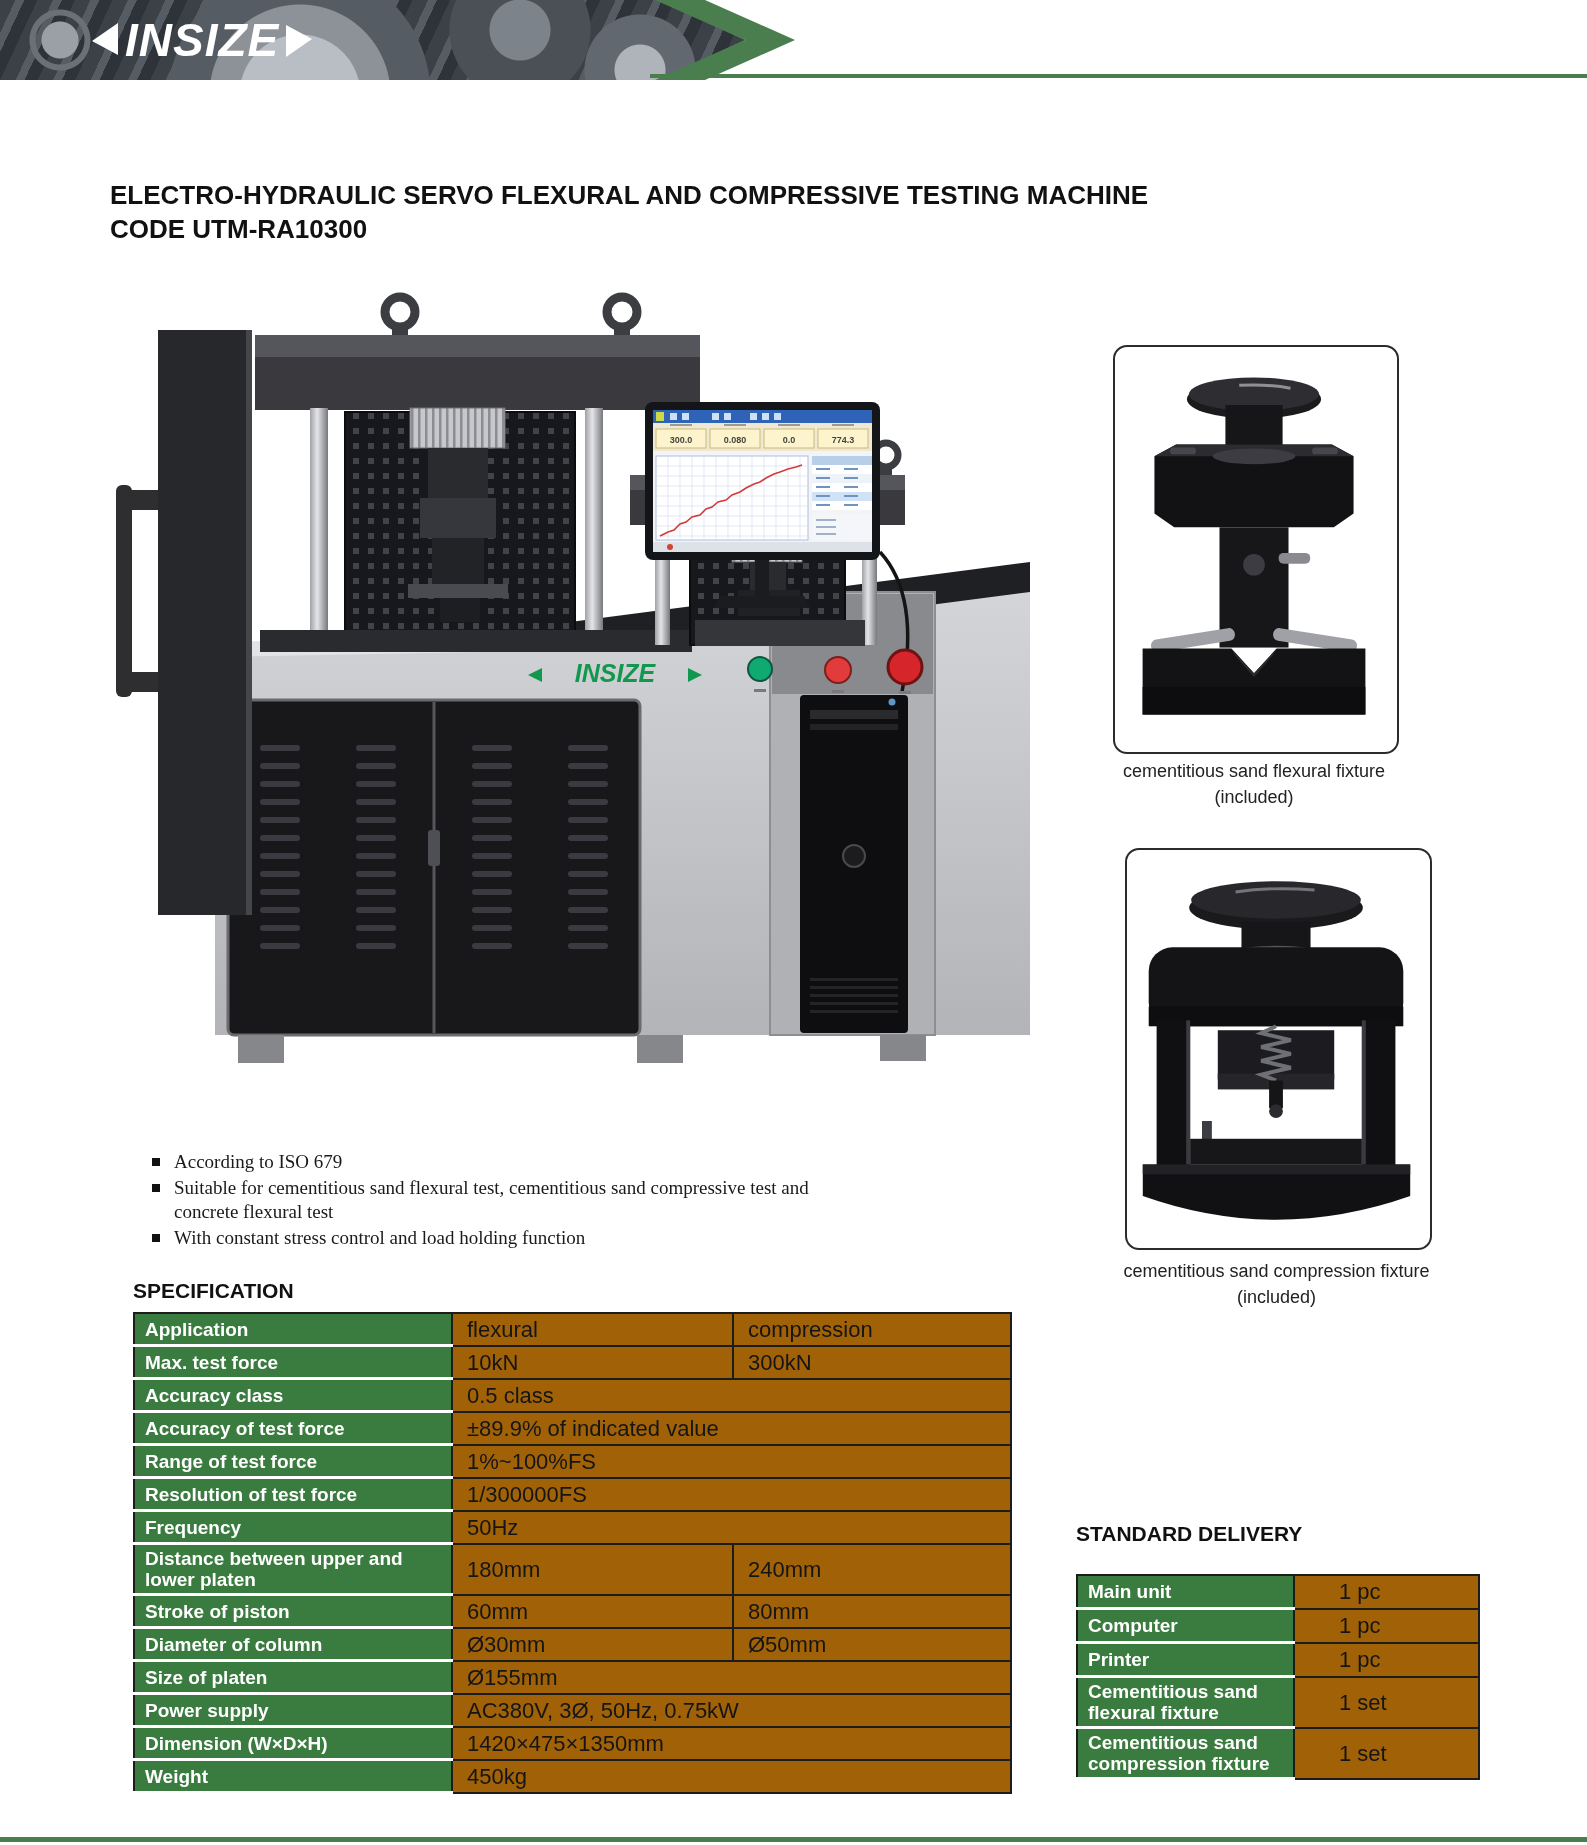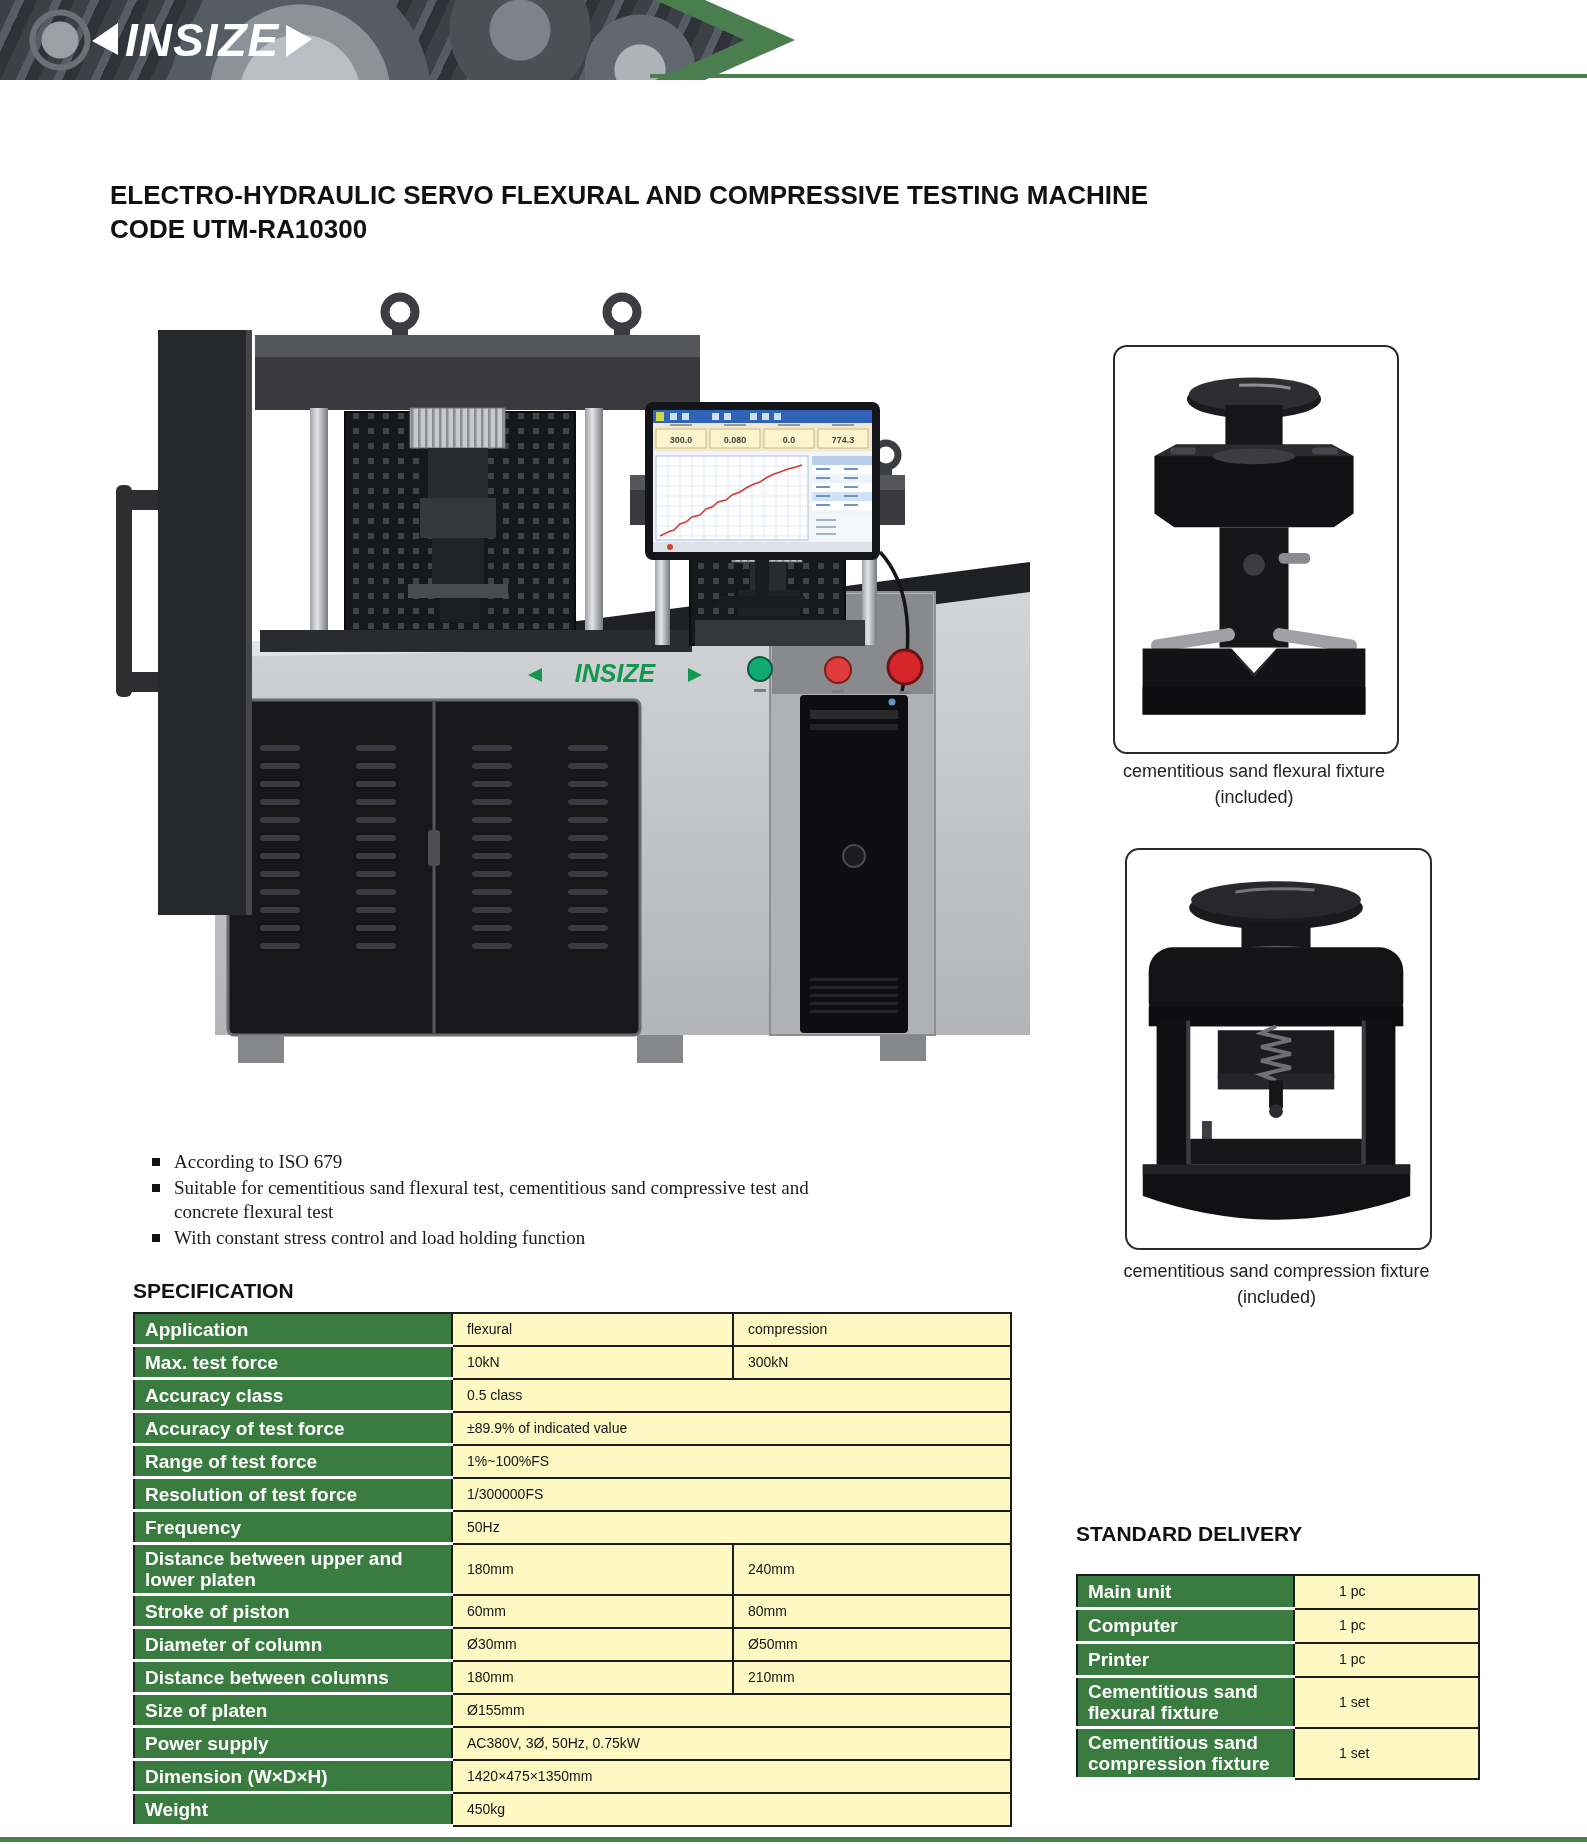--- a/index.html
+++ b/index.html
@@ -50,21 +50,21 @@
   
   .sec-head{position:absolute;font-size:21px;font-weight:700;color:#111;}
   .spec-head{left:133px;top:1279px;}
   .sd-head{left:1076px;top:1506px;margin-top:16px;}
 
   
   table.green{border-collapse:collapse;table-layout:fixed;border:2px solid #1c1c1c;}
   table.green td{vertical-align:middle;}
   td.lbl{background:#3a7b3f;color:#fff;font-weight:700;font-size:19px;line-height:21px;
     padding:3px 10px;border-bottom:3px solid #fff;border-right:2px solid #1c1c1c;}
-  td.val{background:#fef9c3;color:#151515;font-size:14px;line-height:21px;
+  td.val{background:#a16207;color:#151515;font-size:22px;line-height:21px;
     padding:3px 14px;border:2px solid #1c1c1c;}
   .spec-table{position:absolute;left:133px;top:1312px;width:877px;}
   .spec-table td{height:24px;margin-top:15px;}
   .sd-table{position:absolute;left:1076px;top:1574px;width:402px;}
   .sd-table td{height:25px;}
   .sd-table td.val{padding-left:44px;}
 
   
   .footer-line{position:absolute;left:0;right:0;bottom:3px;height:5px;background:#4b7e4e;}
 </style>
@@ -448,25 +448,20 @@
         <td class="lbl">Stroke of piston</td>
         <td class="val">60mm</td>
         <td class="val">80mm</td>
       </tr>
       <tr>
         <td class="lbl">Diameter of column</td>
         <td class="val">Ø30mm</td>
         <td class="val">Ø50mm</td>
       </tr>
       <tr>
-        <td class="lbl">Distance between columns</td>
-        <td class="val">180mm</td>
-        <td class="val">210mm</td>
-      </tr>
-      <tr>
         <td class="lbl">Size of platen</td>
         <td class="val" colspan="2">Ø155mm</td>
       </tr>
       <tr>
         <td class="lbl">Power supply</td>
         <td class="val" colspan="2">AC380V, 3Ø, 50Hz, 0.75kW</td>
       </tr>
       <tr>
         <td class="lbl">Dimension (W×D×H)</td>
         <td class="val" colspan="2">1420×475×1350mm</td>

